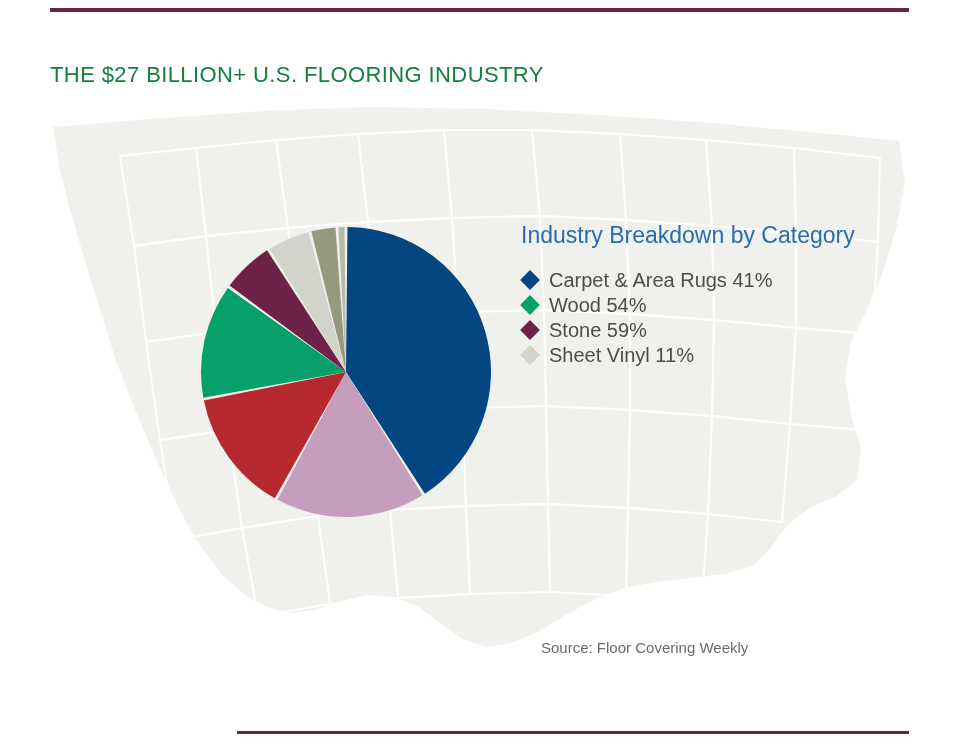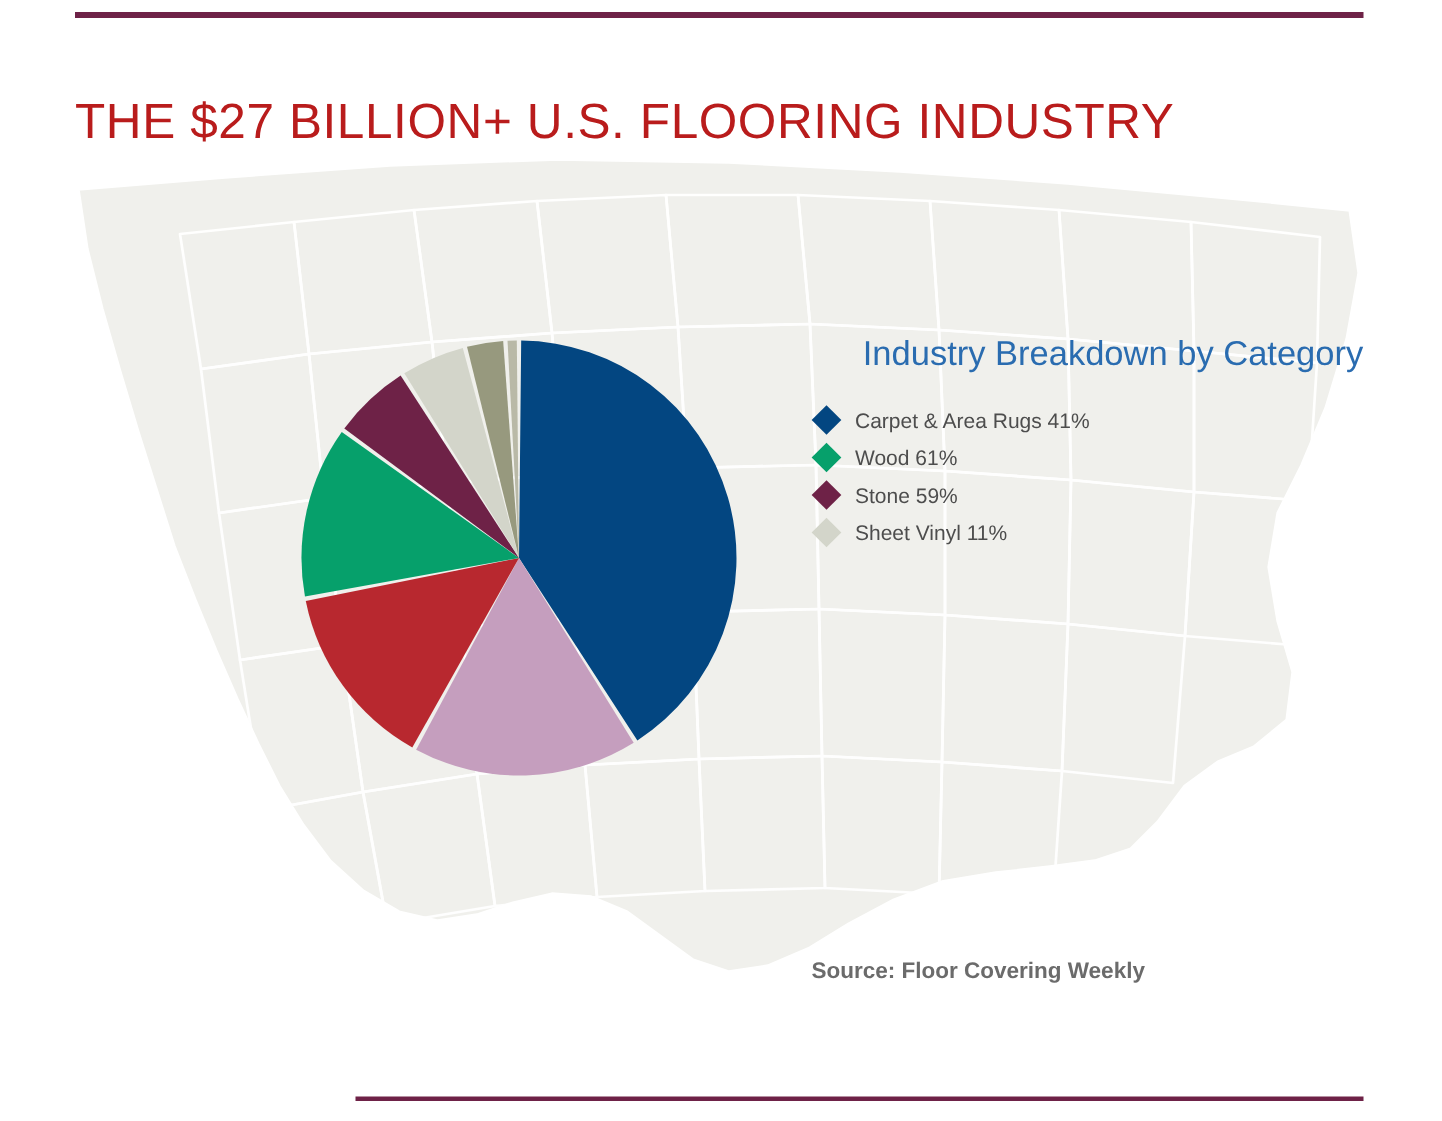--- a/index.html
+++ b/index.html
@@ -47,45 +47,44 @@
     width: 961px;
     height: 620px;
     pointer-events: none;
   }
 
   
   .title {
     position: absolute;
     left: 50px;
     top: 62px;
-    font-size: 33px;
+    font-size: 22px;
     letter-spacing: 0.4px;
-    color: #b91c1c;
+    color: #15803d;
     font-family: "Liberation Sans", sans-serif;
     font-weight: 400;
     white-space: nowrap;
   }
 
   
   .pie-wrap {
     position: absolute;
     left: 198px;
     top: 224px;
     width: 296px;
     height: 296px;
   }
   .pie-wrap svg { display: block; }
 
   
   .legend {
     position: absolute;
-    left: 542px;
+    left: 521px;
     top: 222px;
     width: 400px;
-    text-align: center;
   }
   .legend-title {
     font-family: "Liberation Sans", sans-serif;
     font-size: 23px;
     color: #2a6cb0;
     font-weight: 400;
     white-space: nowrap;
     margin-bottom: 19px;
   }
   .legend-list {
@@ -101,36 +100,35 @@
   .legend-swatch {
     width: 14px;
     height: 14px;
     transform: rotate(45deg);
     margin-right: 12px;
     margin-left: 2px;
     flex: 0 0 auto;
   }
   .legend-label {
     font-family: "Liberation Sans", sans-serif;
-    font-size: 14px;
+    font-size: 20px;
     color: #4d4d4d;
     white-space: nowrap;
     line-height: 1;
   }
 
   
   .source {
     position: absolute;
     left: 541px;
     top: 639px;
     font-family: "Liberation Sans", sans-serif;
     font-size: 15px;
     color: #6b6b6b;
     white-space: nowrap;
-    font-weight: bold;
   }
 </style>
 </head>
 <body>
 
 <div class="page">
 
   <div class="rule rule-top"></div>
 
   <div class="map-layer">
@@ -216,21 +214,21 @@
 
   <div class="legend">
     <div class="legend-title">Industry Breakdown by Category</div>
     <div class="legend-list" id="legend-list">
         <div class="legend-row">
           <span class="legend-swatch" style="background: rgb(3, 70, 129);"></span>
           <span class="legend-label">Carpet &amp; Area Rugs 41%</span>
         </div>
         <div class="legend-row">
           <span class="legend-swatch" style="background: rgb(6, 160, 107);"></span>
-          <span class="legend-label">Wood 61%</span>
+          <span class="legend-label">Wood 54%</span>
         </div>
         <div class="legend-row">
           <span class="legend-swatch" style="background: rgb(110, 34, 71);"></span>
           <span class="legend-label">Stone 59%</span>
         </div>
         <div class="legend-row">
           <span class="legend-swatch" style="background: rgb(211, 213, 202);"></span>
           <span class="legend-label">Sheet Vinyl 11%</span>
         </div>
       </div>

